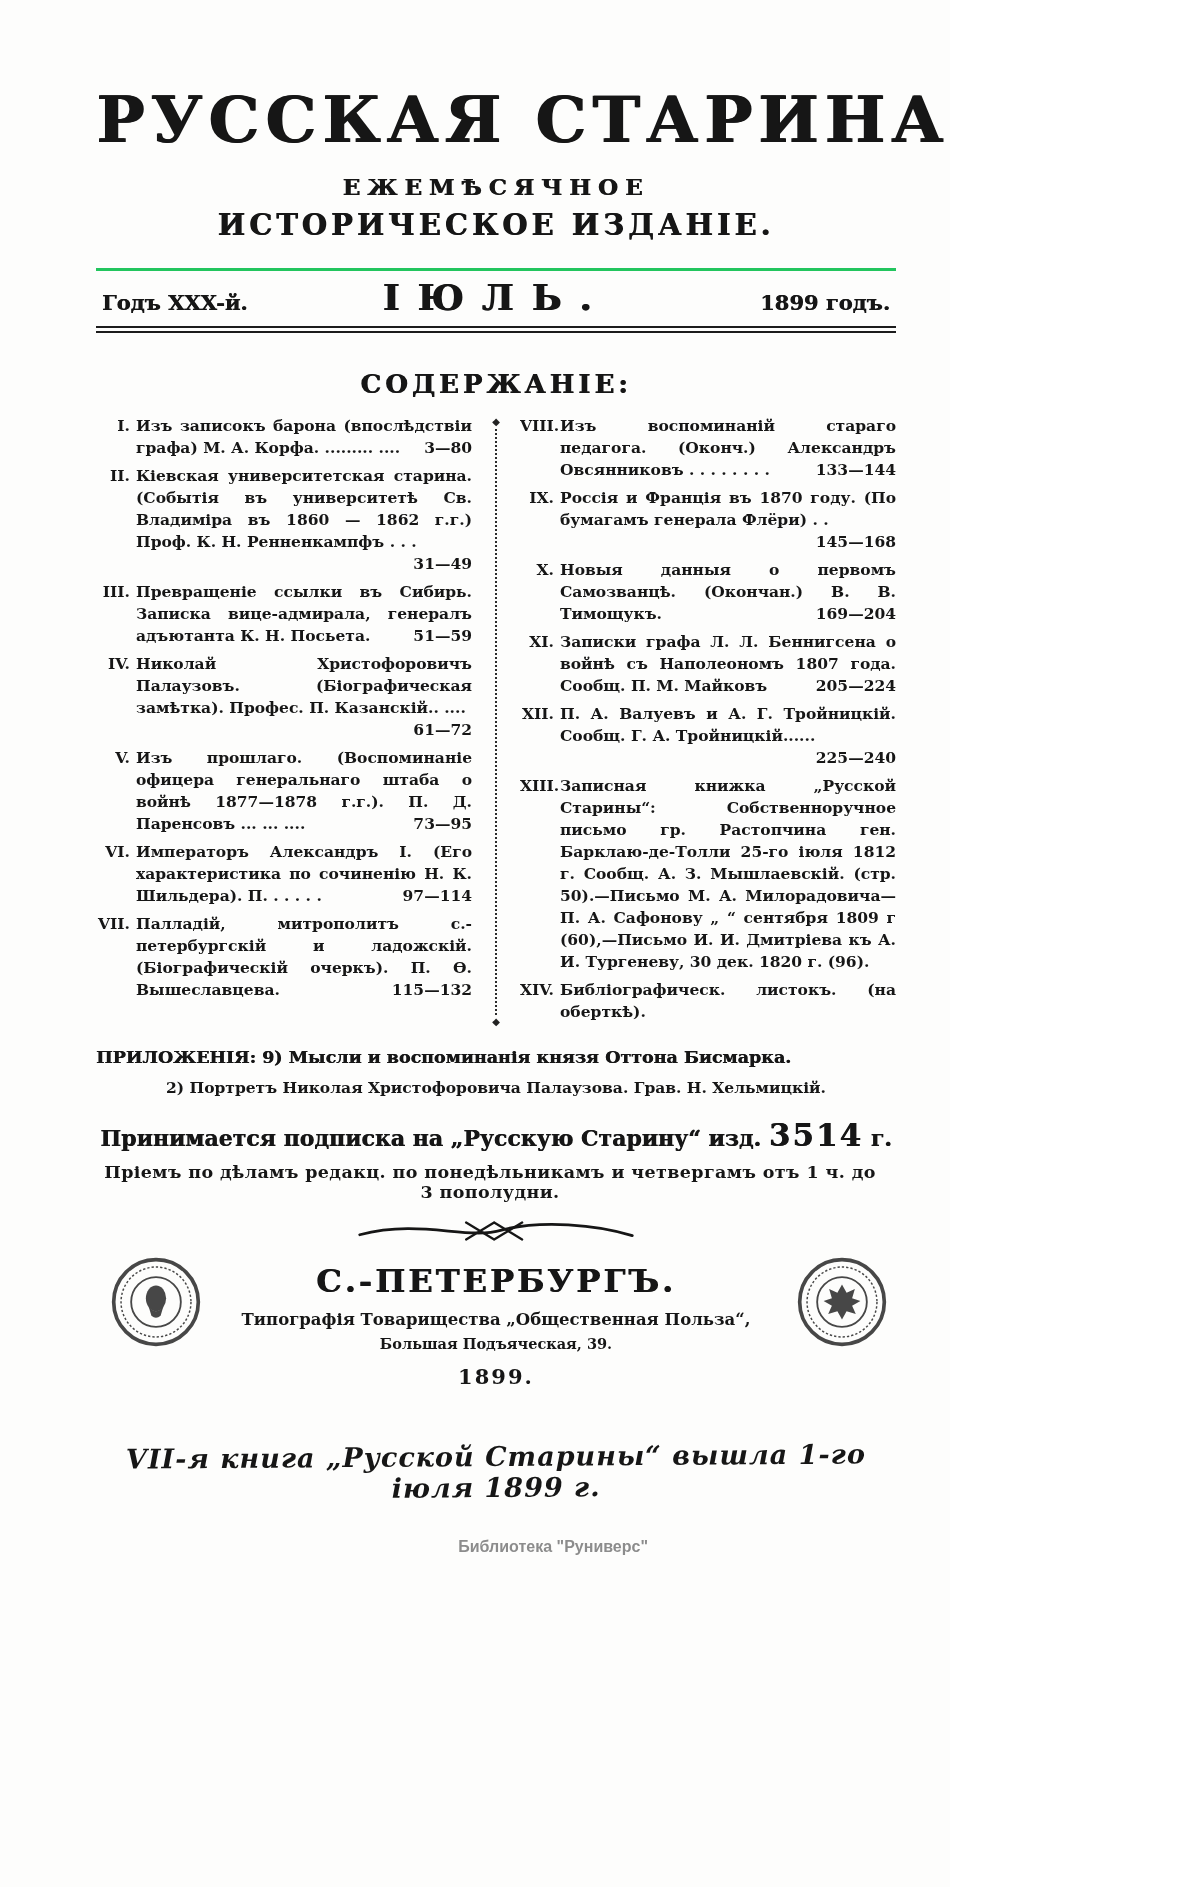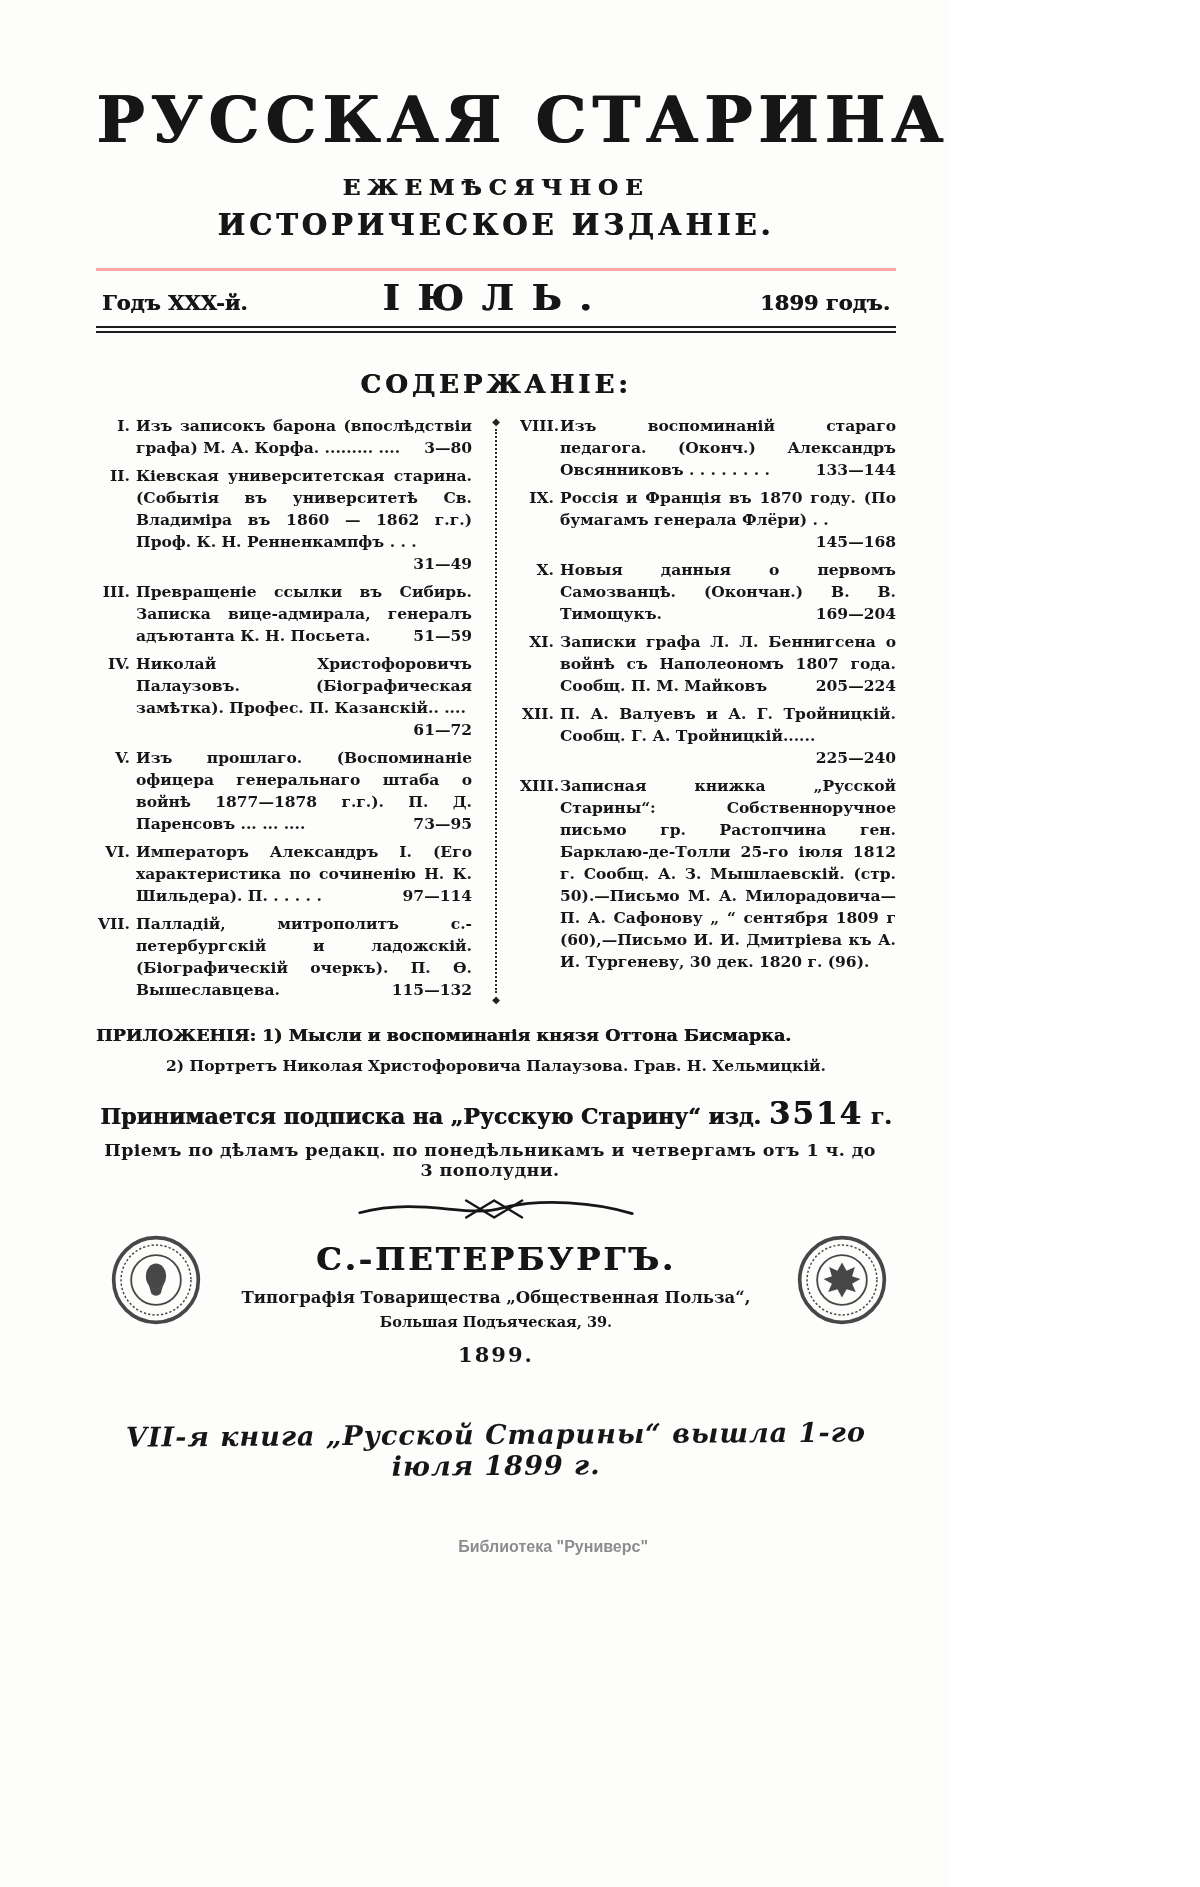--- a/index.html
+++ b/index.html
@@ -27,21 +27,21 @@
   }
   .subtitle-2 {
     margin-top:8px; text-align:center;
     font-size:29px; font-weight:bold; letter-spacing:4px;
     text-shadow:.7px 0 0 currentColor;
   }
 
   
   .issue-bar {
     margin-top:26px;
-    border-top:3px solid #fca5a5;
+    border-top:3px solid #22c55e;
     border-bottom:7px double #1c1c1c;
     padding:5px 6px 8px 6px;
     display:flex; align-items:baseline;
   }
   .issue-side { width:200px; font-size:21px; font-weight:bold; text-shadow:.5px 0 0 currentColor; }
   .issue-side.right { text-align:right; }
   .issue-month {
     flex:1; text-align:center;
     font-size:36px; font-weight:bold; letter-spacing:18px;
     text-shadow:1px 0 0 currentColor;
@@ -134,25 +134,25 @@
         <span class="line"></span>
         <span class="tip">◆</span>
       </div>
       <div class="toc-col">
           <div class="toc-entry"><span class="toc-num">VIII.</span><span class="toc-text">Изъ воспоминаній стараго педагога. (Оконч.) Александръ Овсянниковъ . . . . . . . .</span><span class="toc-pages">133—144</span></div>
           <div class="toc-entry"><span class="toc-num">IX.</span><span class="toc-text">Россія и Франція въ 1870 году. (По бумагамъ генерала Флёри) . .</span><span class="toc-pages">145—168</span></div>
           <div class="toc-entry"><span class="toc-num">X.</span><span class="toc-text">Новыя данныя о первомъ Самозванцѣ. (Окончан.) В. В. Тимощукъ.</span><span class="toc-pages">169—204</span></div>
           <div class="toc-entry"><span class="toc-num">XI.</span><span class="toc-text">Записки графа Л. Л. Беннигсена о войнѣ съ Наполеономъ 1807 года. Сообщ. П. М. Майковъ</span><span class="toc-pages">205—224</span></div>
           <div class="toc-entry"><span class="toc-num">XII.</span><span class="toc-text">П. А. Валуевъ и А. Г. Тройницкій. Сообщ. Г. А. Тройницкій......</span><span class="toc-pages">225—240</span></div>
           <div class="toc-entry"><span class="toc-num">XIII.</span><span class="toc-text">Записная книжка „Русской Старины“: Собственноручное письмо гр. Растопчина ген. Барклаю-де-Толли 25-го іюля 1812 г. Сообщ. А. З. Мышлаевскій. (стр. 50).—Письмо М. А. Милорадовича—П. А. Сафонову „ “ сентября 1809 г (60),—Письмо И. И. Дмитріева къ А. И. Тургеневу, 30 дек. 1820 г. (96).</span></div>
-          <div class="toc-entry"><span class="toc-num">XIV.</span></div>
+          <div class="toc-entry"><span class="toc-num">XIV.</span><span class="toc-text">Библіографическ. листокъ. (на оберткѣ).</span></div>
         </div>
     </div>
 
-    <p class="appendix-1">ПРИЛОЖЕНІЯ: 1) Мысли и воспоминанія князя Оттона Бисмарка.</p>
+    <p class="appendix-1">ПРИЛОЖЕНІЯ: 9) Мысли и воспоминанія князя Оттона Бисмарка.</p>
     <p class="appendix-2">2) Портретъ Николая Христофоровича Палаузова. Грав. Н. Хельмицкій.</p>
 
     <p class="sub-main"><span>Принимается подписка на „Русскую Старину“ изд. </span><span class="year">3514</span><span> г.</span></p>
     <p class="sub-3">Пріемъ по дѣламъ редакц. по понедѣльникамъ и четвергамъ отъ 1 ч. до 3 пополудни.</p>
 
     <div class="flourish">
       <svg width="280" height="34" viewBox="0 0 300 34">
         <path d="M4 21 C 70 4, 118 27, 156 16 C 198 5, 258 10, 296 22" fill="none" stroke="#161616" stroke-width="3" stroke-linecap="round"></path>
         <path d="M118 8 L148 26 M148 8 L118 26 M148 8 L178 26 M178 8 L148 26" stroke="#161616" stroke-width="2.5" fill="none" stroke-linecap="round"></path>
       </svg>

